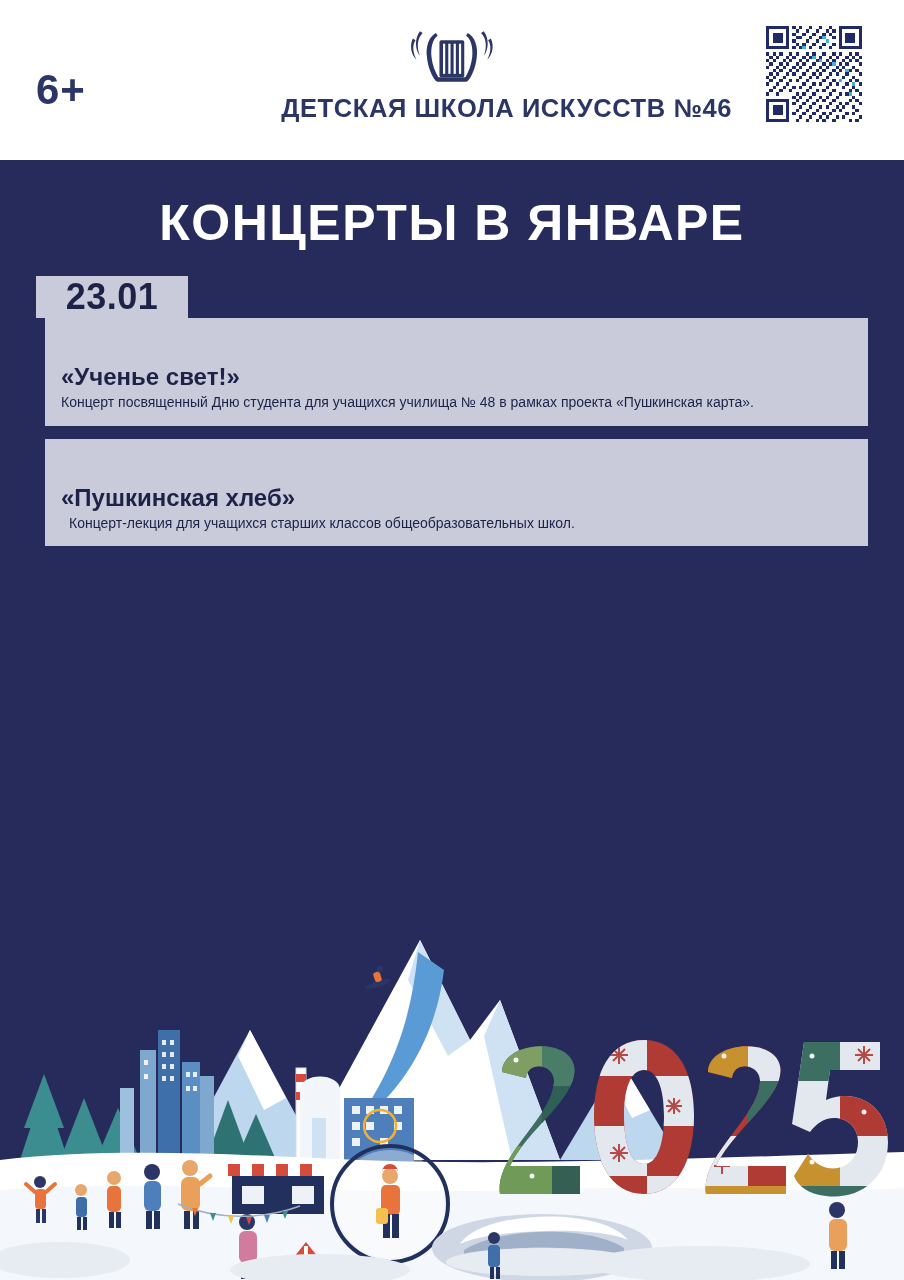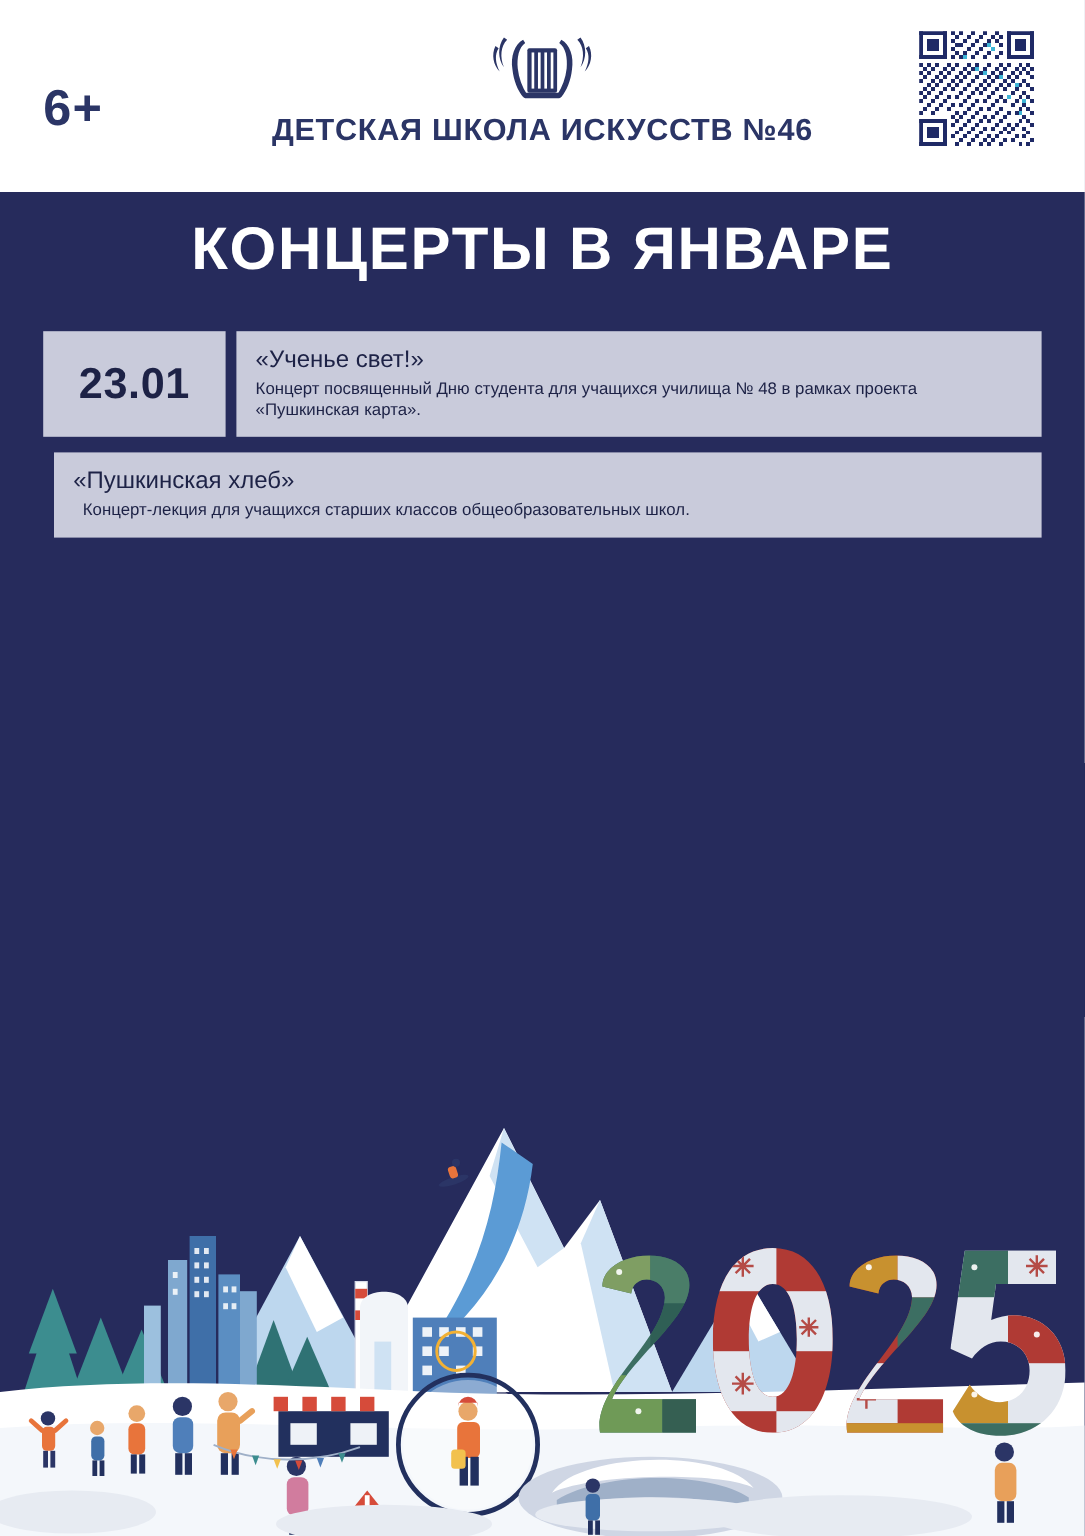--- a/index.html
+++ b/index.html
@@ -50,59 +50,61 @@
   .logo-mark {
     height: 62px;
     margin-bottom: 2px;
   }
   .school-name {
     font-size: 25.5px;
     font-weight: bold;
     color: #2b3566;
     letter-spacing: 0.6px;
     white-space: nowrap;
+    text-align: right;
   }
   .qr {
     position: absolute;
     right: 42px;
     top: 26px;
     width: 96px;
     height: 96px;
   }
 
   
   .navy {
     position: absolute;
     left: 0; top: 160px;
     width: 904px;
     height: 1120px;
     background: #262b5c;
     overflow: hidden;
   }
   .main-title {
     position: absolute;
-    left: 0; top: 18px;
+    left: 0; top: 34px;
     width: 904px;
     text-align: center;
     color: #ffffff;
     font-size: 50px;
     font-weight: bold;
     letter-spacing: 1.5px;
   }
 
   .events {
     position: absolute;
     left: 36px;
     top: 116px;
     width: 832px;
   }
   .event-row {
     display: flex;
     align-items: stretch;
     margin-bottom: 13px;
+    flex-direction: column;
   }
   .event-date {
     width: 152px;
     min-width: 152px;
     background: #c9cbdb;
     color: #1d2246;
     font-size: 36px;
     font-weight: bold;
     display: flex;
     align-items: center;
@@ -111,24 +113,25 @@
   }
   .event-body {
     flex: 1;
     background: #c9cbdb;
     margin-left: 9px;
     color: #1d2246;
     padding: 12px 16px 14px 16px;
     box-sizing: border-box;
   }
   .event-title {
-    font-size: 20px;
-    font-weight: normal;
+    font-size: 24px;
+    font-weight: bold;
     margin-bottom: 2px;
     line-height: 1.25;
+    margin-top: 32px;
   }
   .event-desc {
     font-size: 14px;
     font-weight: normal;
     line-height: 1.25;
   }
   .event-body.indented .event-desc { padding-left: 8px; }
 
   
   .illustration {

